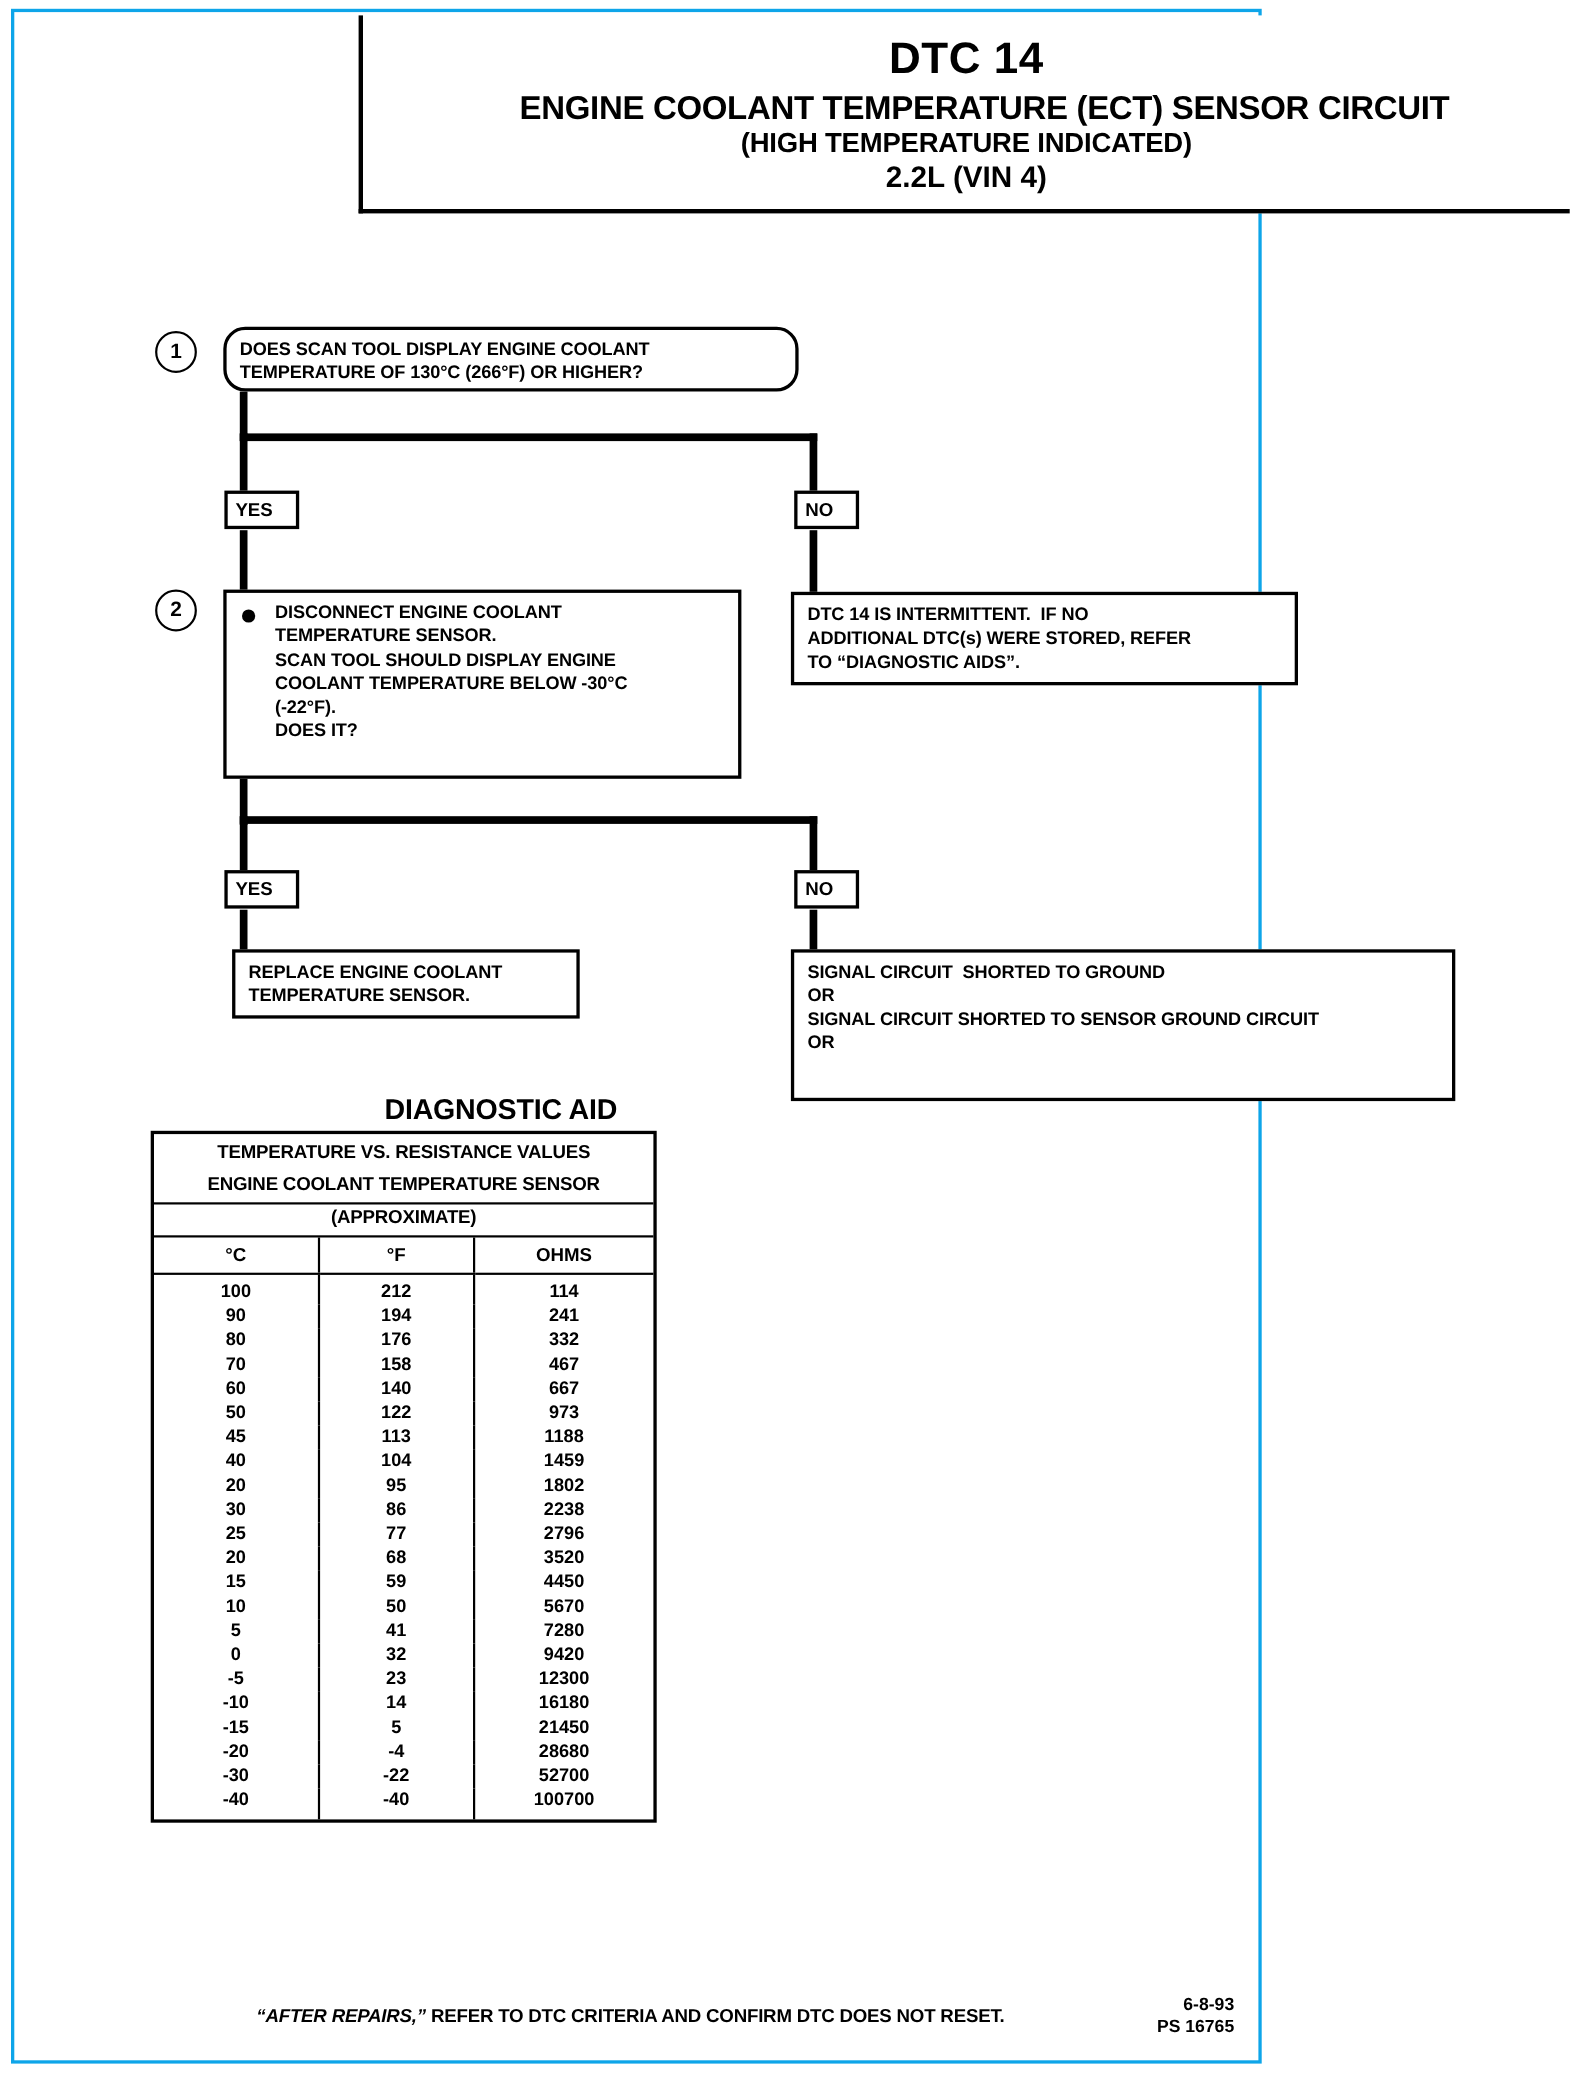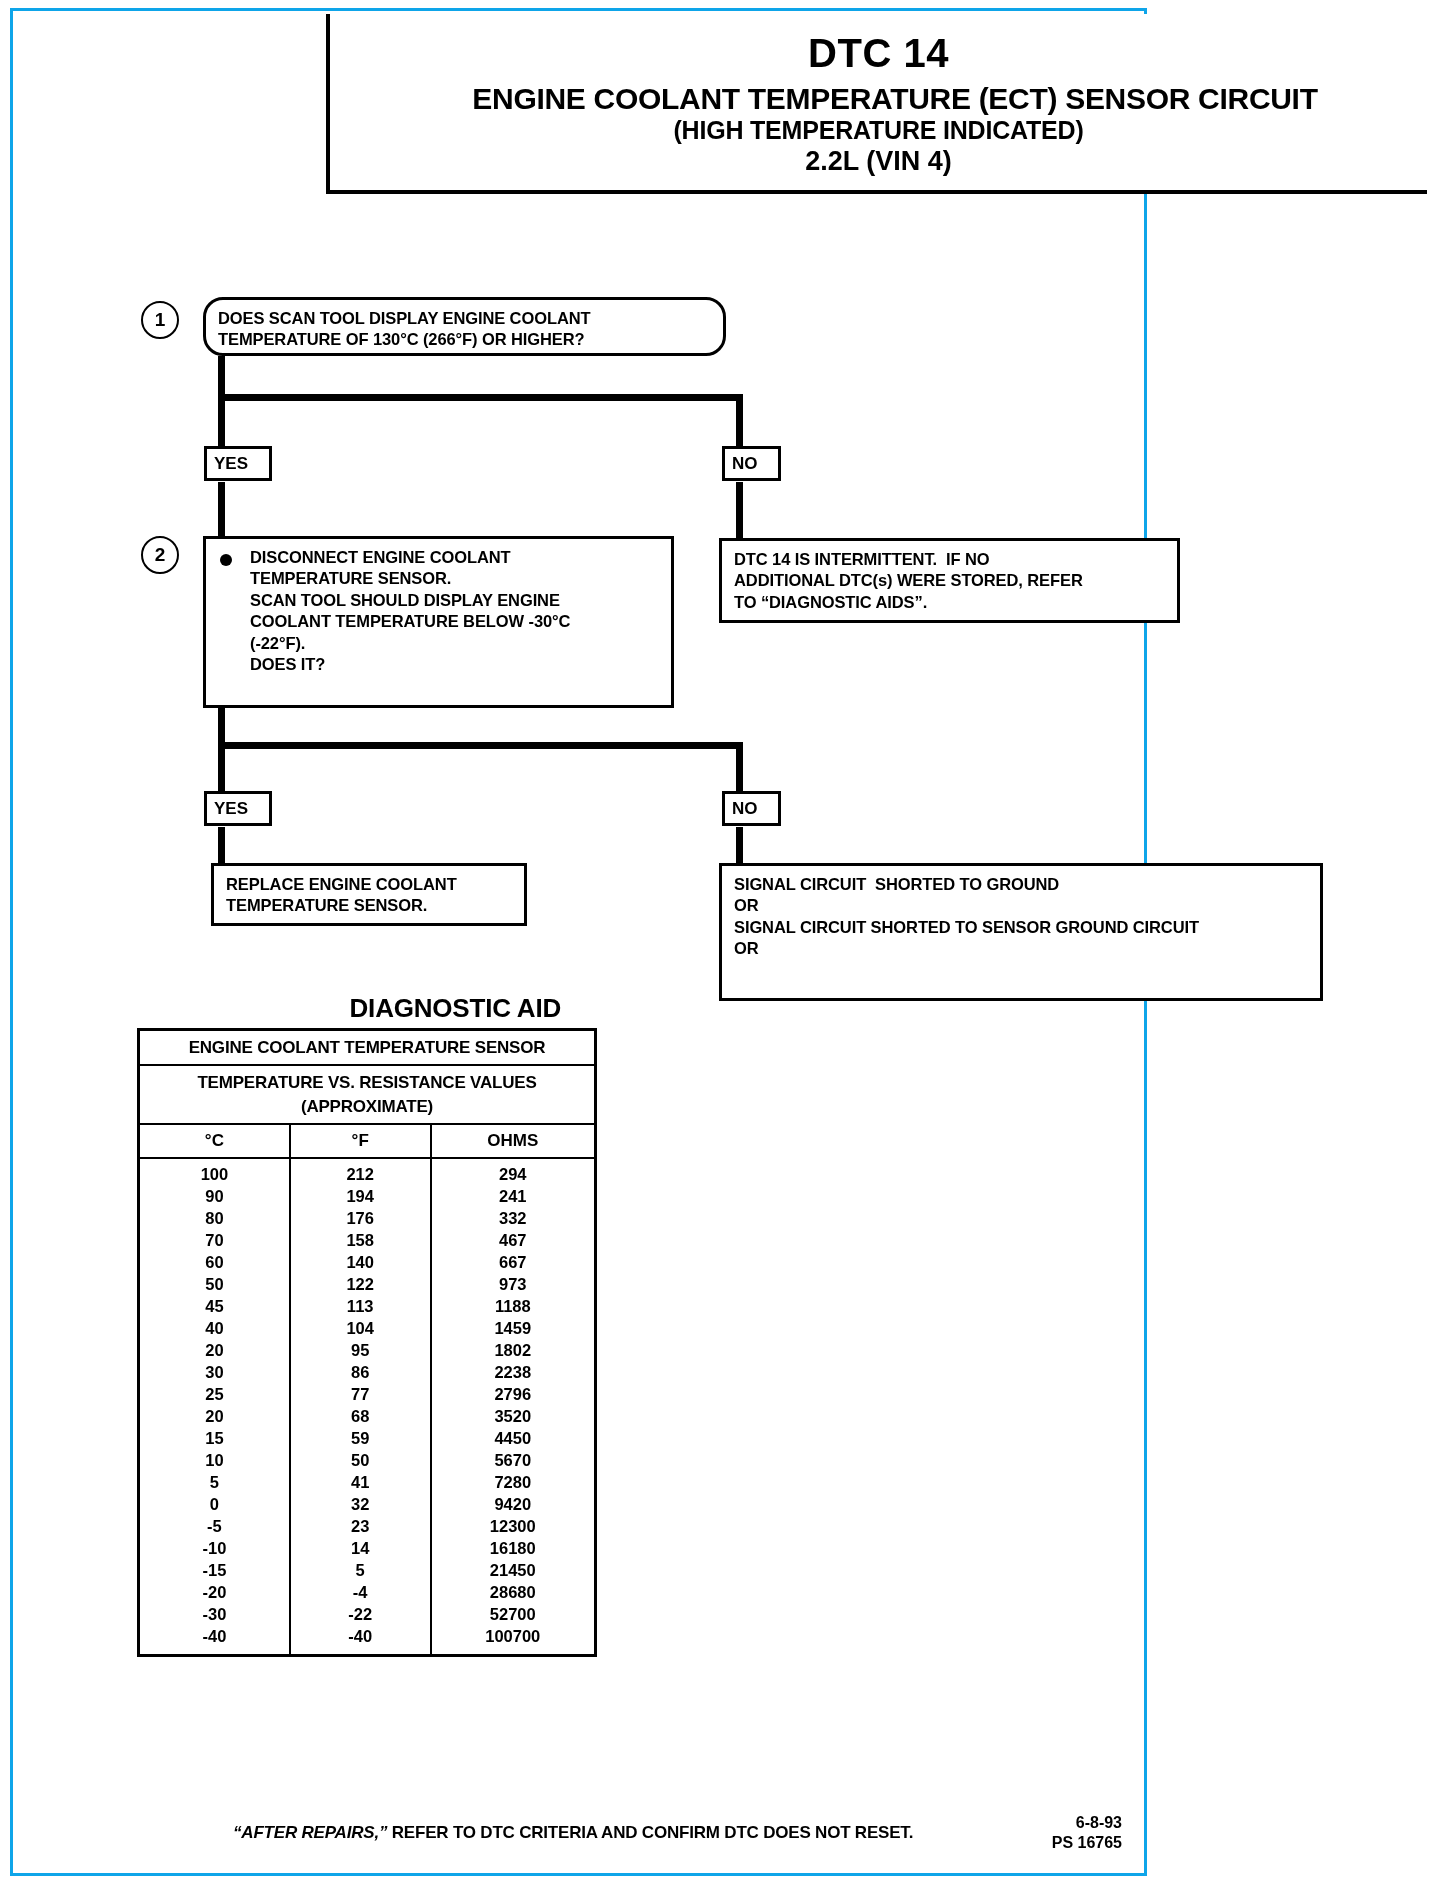--- a/index.html
+++ b/index.html
@@ -262,37 +262,37 @@
   <div class="flow-box" style="left:706px; top:852px; width:604px; height:138px;">
     <span class="ln">SIGNAL CIRCUIT  SHORTED TO GROUND</span>
     <span class="ln">OR</span>
     <span class="ln">SIGNAL CIRCUIT SHORTED TO SENSOR GROUND CIRCUIT</span>
     <span class="ln">OR</span>
   </div>
 
   <div id="diag-aid-title">DIAGNOSTIC AID</div>
 
   <div id="diag-table">
+    <div class="dt-head nob">TEMPERATURE VS. RESISTANCE VALUES</div>
     <div class="dt-head">ENGINE COOLANT TEMPERATURE SENSOR</div>
-    <div class="dt-head nob">TEMPERATURE VS. RESISTANCE VALUES</div>
     <div class="dt-head approx">(APPROXIMATE)</div>
 
     <table id="dt-grid">
       <thead>
         <tr>
           <th class="c1">°C</th>
           <th class="c2">°F</th>
           <th class="c3">OHMS</th>
         </tr>
       </thead>
       <tbody id="dt-body">
           <tr>
             <td class="c1">100</td>
             <td class="c2">212</td>
-            <td class="c3">294</td>
+            <td class="c3">114</td>
           </tr>
           <tr>
             <td class="c1">90</td>
             <td class="c2">194</td>
             <td class="c3">241</td>
           </tr>
           <tr>
             <td class="c1">80</td>
             <td class="c2">176</td>
             <td class="c3">332</td>

